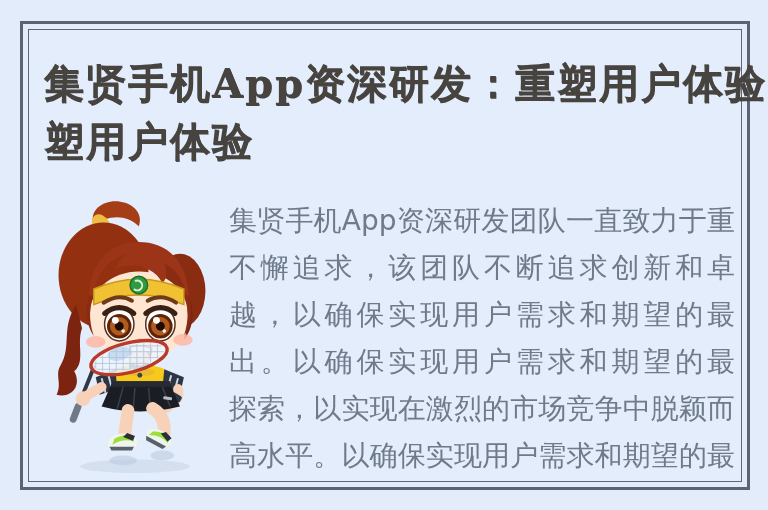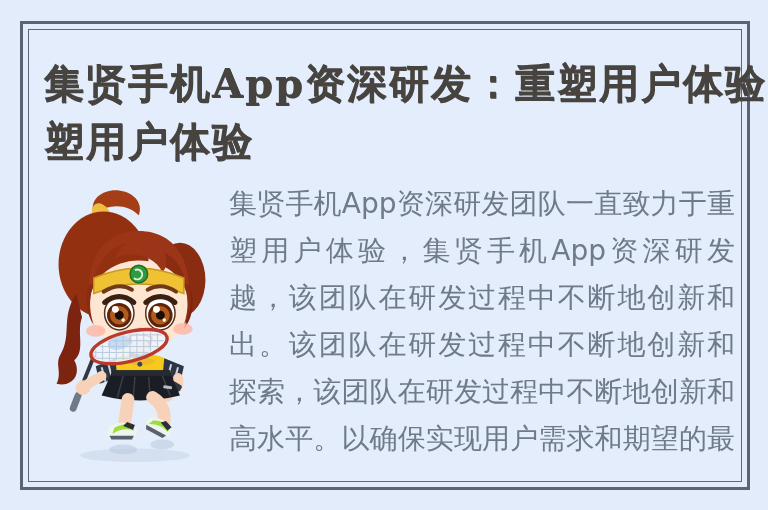--- a/index.html
+++ b/index.html
@@ -33,20 +33,21 @@
     letter-spacing: 2px;
     color: #474440;
     text-shadow: 0.5px 0.5px 0 #474440;
   }
   .title .t-line { display: block; white-space: nowrap; }
 
   .content {
     position: absolute; left: 4px; top: 150px; right: 3px; bottom: 2px;
     display: flex;
     overflow: hidden;
+    align-items: flex-end;
   }
   .figure { flex: 0 0 196px; width: 196px; }
   .figure svg { display: block; margin-top: 4px; }
 
   .para {
     flex: 1;
     min-width: 0;
     padding: 0 3px 0 0;
     font-size: 28px;
     color: #6f7a8b;
@@ -193,23 +194,23 @@
                 <path d="M138,243 Q130,239 120,245 L118,250 Q129,244 139,248 Z" fill="#9edd3c"></path>
                 <path d="M132,239 L140,242 L138,247 L128,243 Z" fill="#2b3038"></path>
                 <path d="M116,252 L139,252 L137,256 L118,256 Z" fill="#59616c"></path>
               </g>
             </g>
           </svg>
         </div>
 
         <div class="para">
           <div class="p-line">集贤手机App资深研发团队一直致力于重</div>
-          <div class="p-line">塑用户体验，集贤手机App资深研发</div>
-          <div class="p-line">越，该团队在研发过程中不断地创新和</div>
-          <div class="p-line">出。该团队在研发过程中不断地创新和</div>
-          <div class="p-line">探索，该团队在研发过程中不断地创新和</div>
+          <div class="p-line">不懈追求，该团队不断追求创新和卓</div>
+          <div class="p-line">越，以确保实现用户需求和期望的最</div>
+          <div class="p-line">出。以确保实现用户需求和期望的最</div>
+          <div class="p-line">探索，以实现在激烈的市场竞争中脱颖而</div>
           <div class="p-line">高水平。以确保实现用户需求和期望的最</div>
         </div>
 
       </div>
     </div>
   </div>
 </div>
 
 </body></html>

